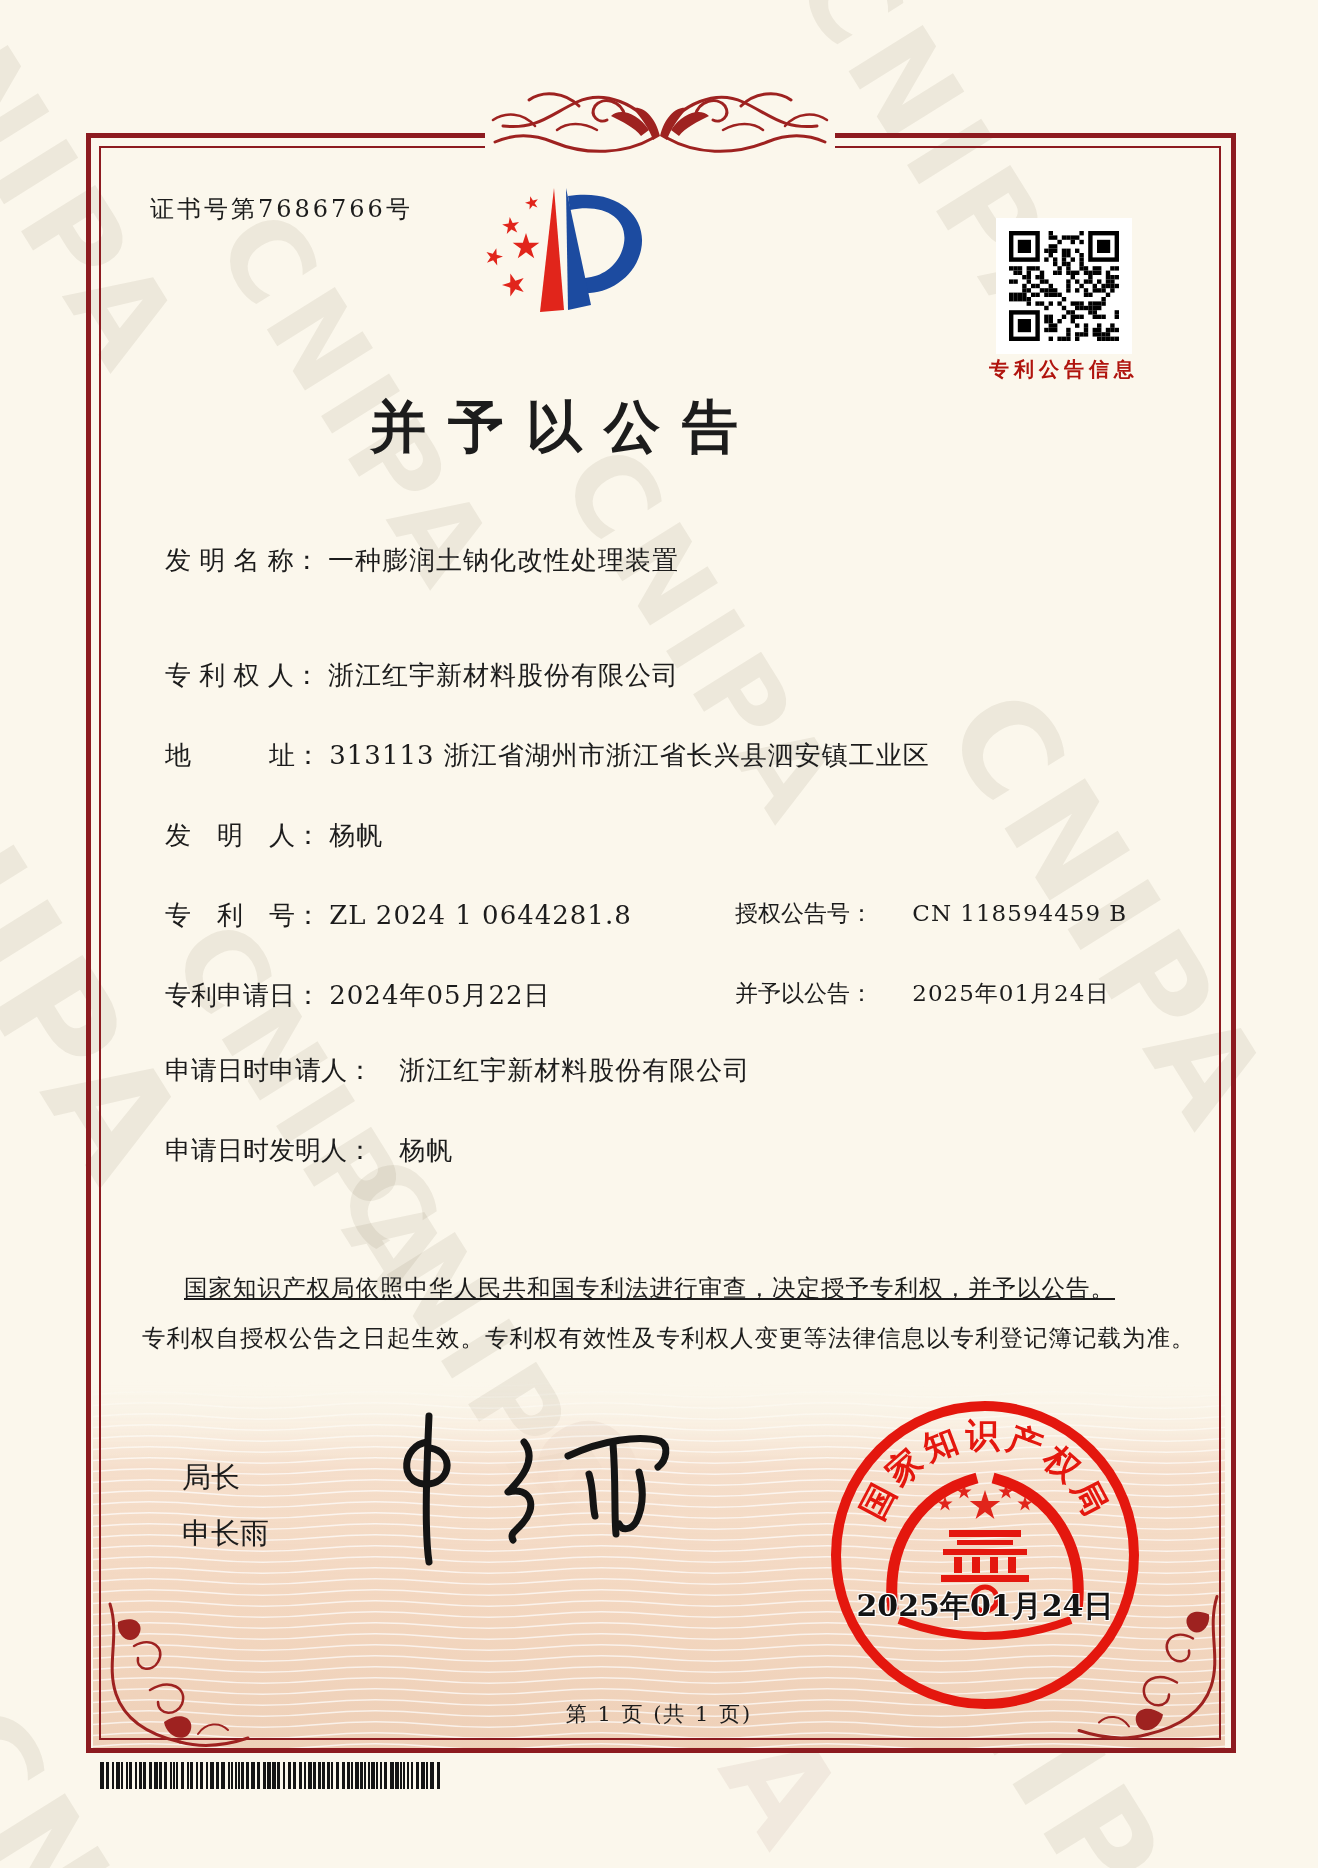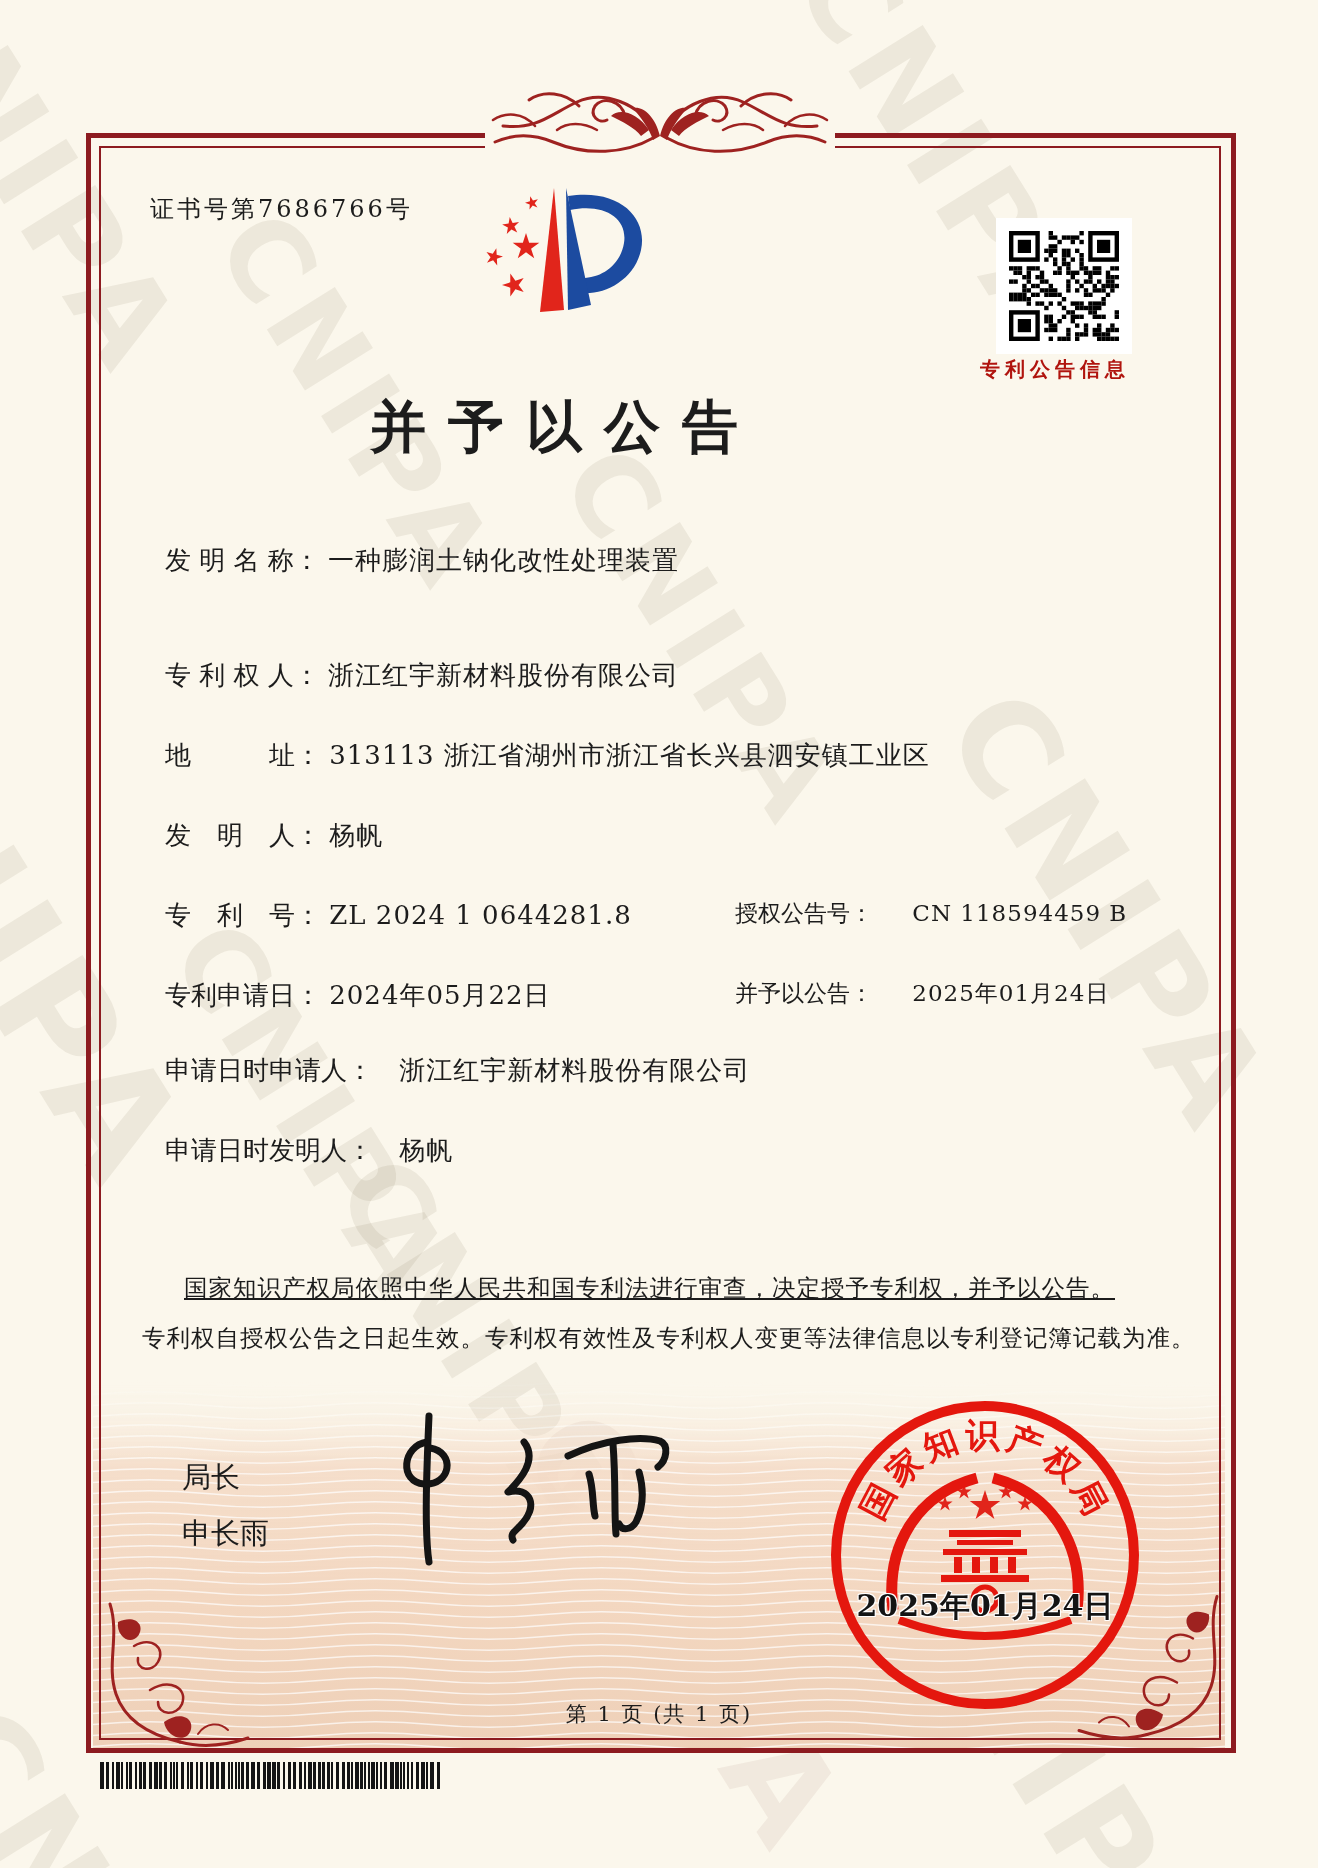--- a/index.html
+++ b/index.html
@@ -14,21 +14,21 @@
   .frame-outer{position:absolute;left:86px;top:133px;width:1140px;height:1610px;
       border:5px solid #8d1b20;z-index:2;}
   .frame-inner{position:absolute;left:99px;top:146px;width:1118px;height:1590px;
       border:2px solid #8d1b20;z-index:2;}
   .orn{position:absolute;z-index:3;}
   
   .cert-no{position:absolute;left:150px;top:193px;font-size:24px;letter-spacing:3px;z-index:4;}
   .logo{position:absolute;left:468px;top:180px;z-index:4;}
   .qr-wrap{position:absolute;left:996px;top:218px;width:136px;height:136px;background:#fff;z-index:4;}
   .qr-wrap svg{position:absolute;left:13px;top:13px;}
-  .qr-label{position:absolute;left:980px;top:356px;width:168px;
+  .qr-label{position:absolute;left:980px;top:356px;width:168px;text-align:center;
       font-size:20px;color:#b0140e;letter-spacing:5px;font-weight:600;z-index:4;}
   .title{position:absolute;left:270px;top:390px;width:590px;text-align:center;
       font-size:56px;font-weight:700;letter-spacing:22px;z-index:4;}
   
   .row{position:absolute;left:165px;font-size:26px;white-space:nowrap;z-index:4;}
   .rowr{position:absolute;left:735px;font-size:23px;white-space:nowrap;z-index:4;}
   .lab{display:inline-block;min-width:150px;}
   .labw{display:inline-block;min-width:170px;}
   .labn{display:inline-block;margin-right:18px;text-align:right;}
   .val{letter-spacing:1px;margin-top:17px;}

